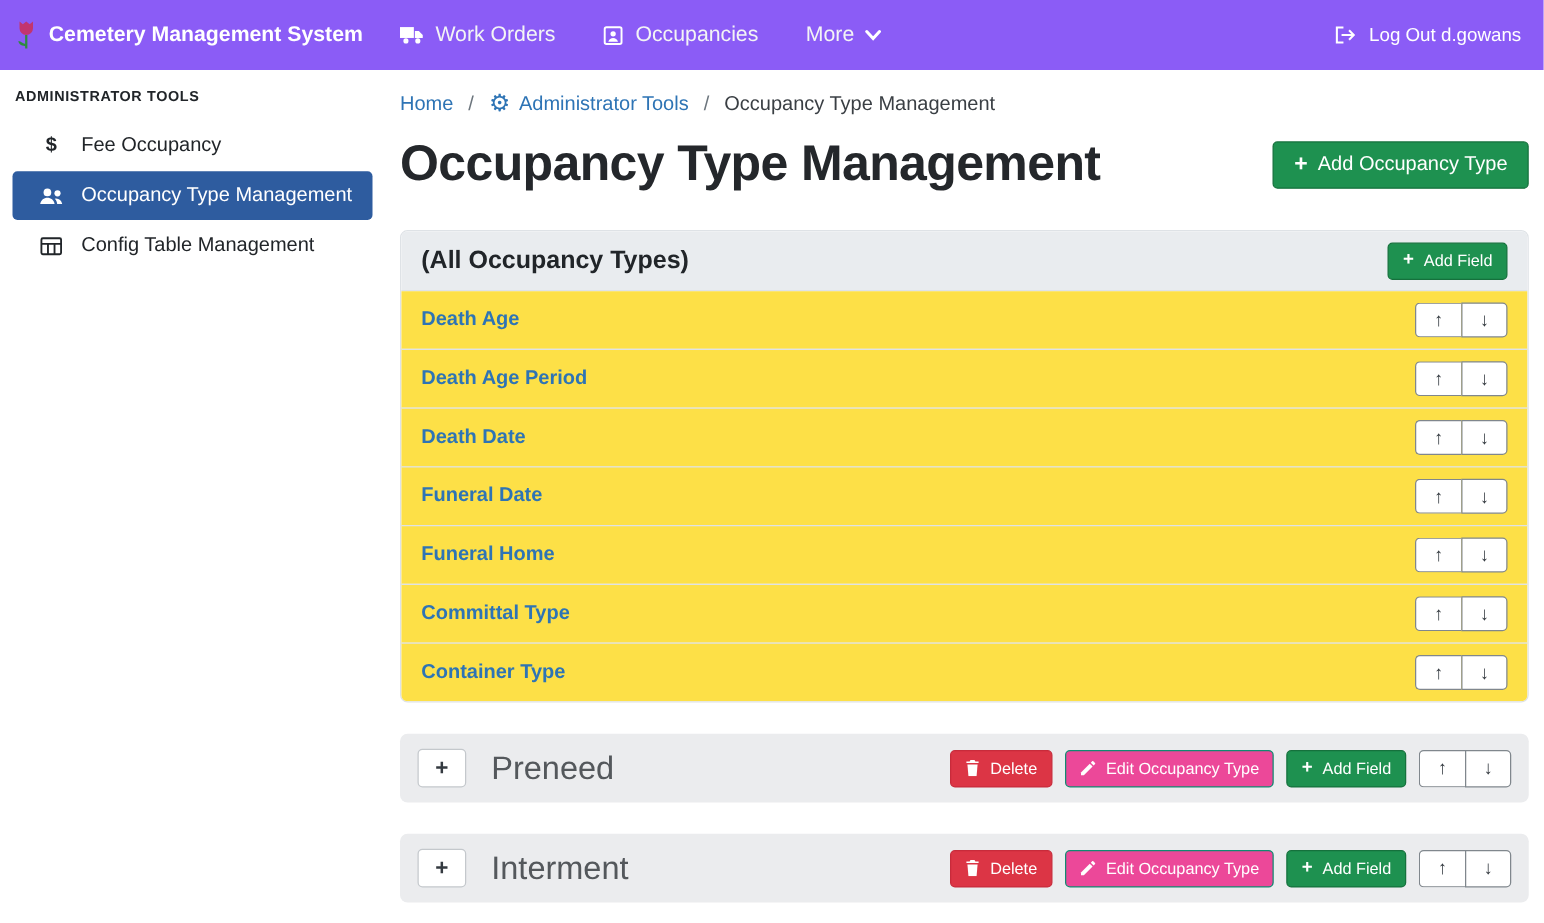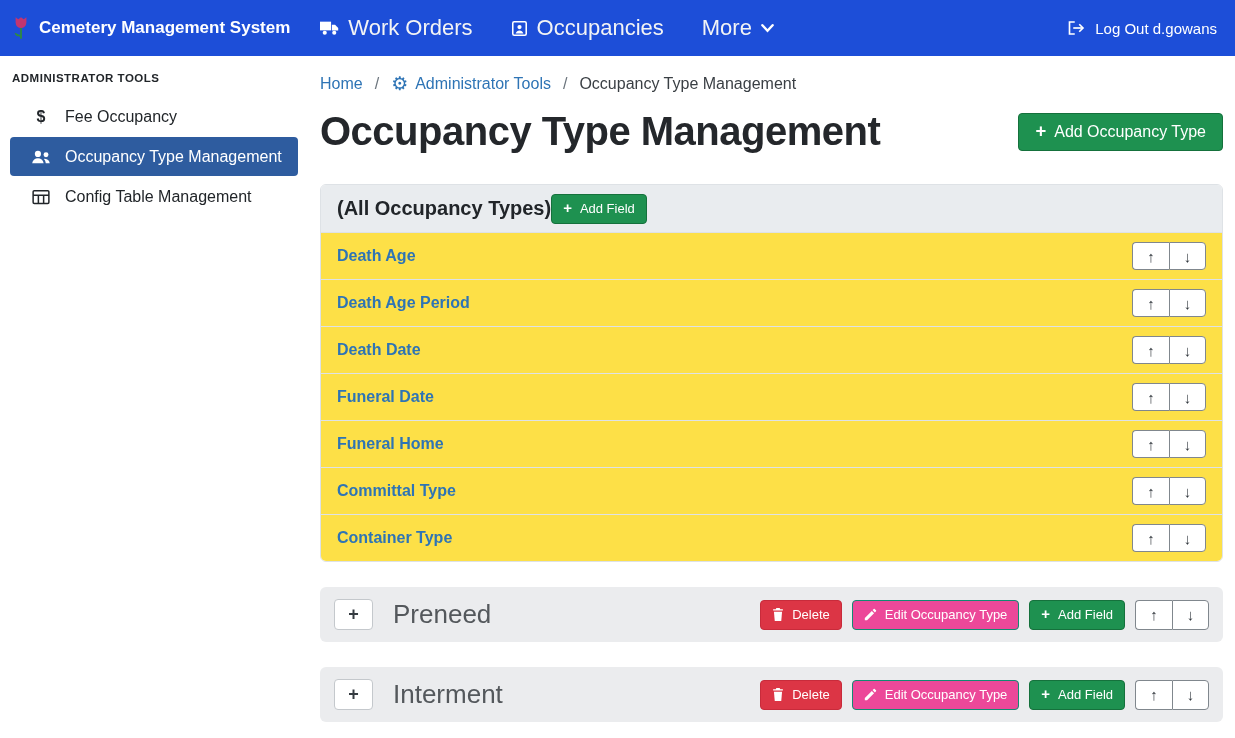--- a/index.html
+++ b/index.html
@@ -4,26 +4,26 @@
 <style>
   * { box-sizing: border-box; margin: 0; padding: 0; }
   html,body { width:1235px; height:738px; }
   body {
     overflow:hidden;
     font-family:"Liberation Sans", sans-serif;
     background:#fff; color:#212529;
   }
   
   .navbar {
-    height:56px; background:#1d4ed8; color:#fff;
+    height:56px; background:#8b5cf6; color:#fff;
     display:flex; align-items:center; padding:0 18px 0 12px;
   }
   .brand { display:flex; align-items:center; gap:9px; font-weight:700; font-size:17px; color:#fff; cursor:pointer; }
   .nav-links { display:flex; align-items:center; margin-left:30px; gap:38px; }
-  .nav-link { display:flex; align-items:center; gap:9px; color:#f3f4f5; font-size:22px; cursor:pointer; }
+  .nav-link { display:flex; align-items:center; gap:9px; color:#f3f4f5; font-size:17px; cursor:pointer; }
   .spacer { flex:1; }
   .logout { display:flex; gap:9px; color:#fff; font-size:15px; cursor:pointer; }
   .nav-icon { display:flex; align-items:center; }
   
   .content { display:flex; height:704px; }
   .sidebar { width:310px; flex:none; padding-top:8px; background:#fff; }
   .sidebar-heading {
     font-size:11.5px; font-weight:700; letter-spacing:.5px; text-transform:uppercase;
     padding:8px 12px 12px 12px; color:#212529;
   }
@@ -49,21 +49,21 @@
   .btn .plus { font-weight:700; font-size:1.15em; line-height:1; }
   .btn-green { background:#1e9150; border-color:#15713c; }
   .btn-red   { background:#dc3545; border-color:#c82b3b; }
   .btn-teal  { background:#ec4899; border-color:#118a71; }
   .btn-lg { font-size:16px; padding:8px 16px; height:38px; }
   .btn-sm { font-size:13px; padding:0 11px; height:30px; }
   
   .card { border:1px solid #dee2e6; border-radius:6px; margin-top:30px; overflow:hidden; }
   .card-header {
     background:#e9ecef; padding:8px 16px; height:48px;
-    display:flex; justify-content:flex-start; align-items:center;
+    display:flex; justify-content:space-between; align-items:center;
     border-bottom:1px solid #dee2e6;
   }
   .card-title { font-size:20px; font-weight:600; color:#212529; }
   .field-row {
     display:flex; justify-content:space-between; align-items:center;
     padding:9px 16px; border-top:1px solid #dee2e6; background:#fde047;
   }
   .field-row.first { border-top:none; }
   .field-link { color:#2e74b5; font-weight:700; font-size:16px; cursor:pointer; text-decoration:none; }
   

